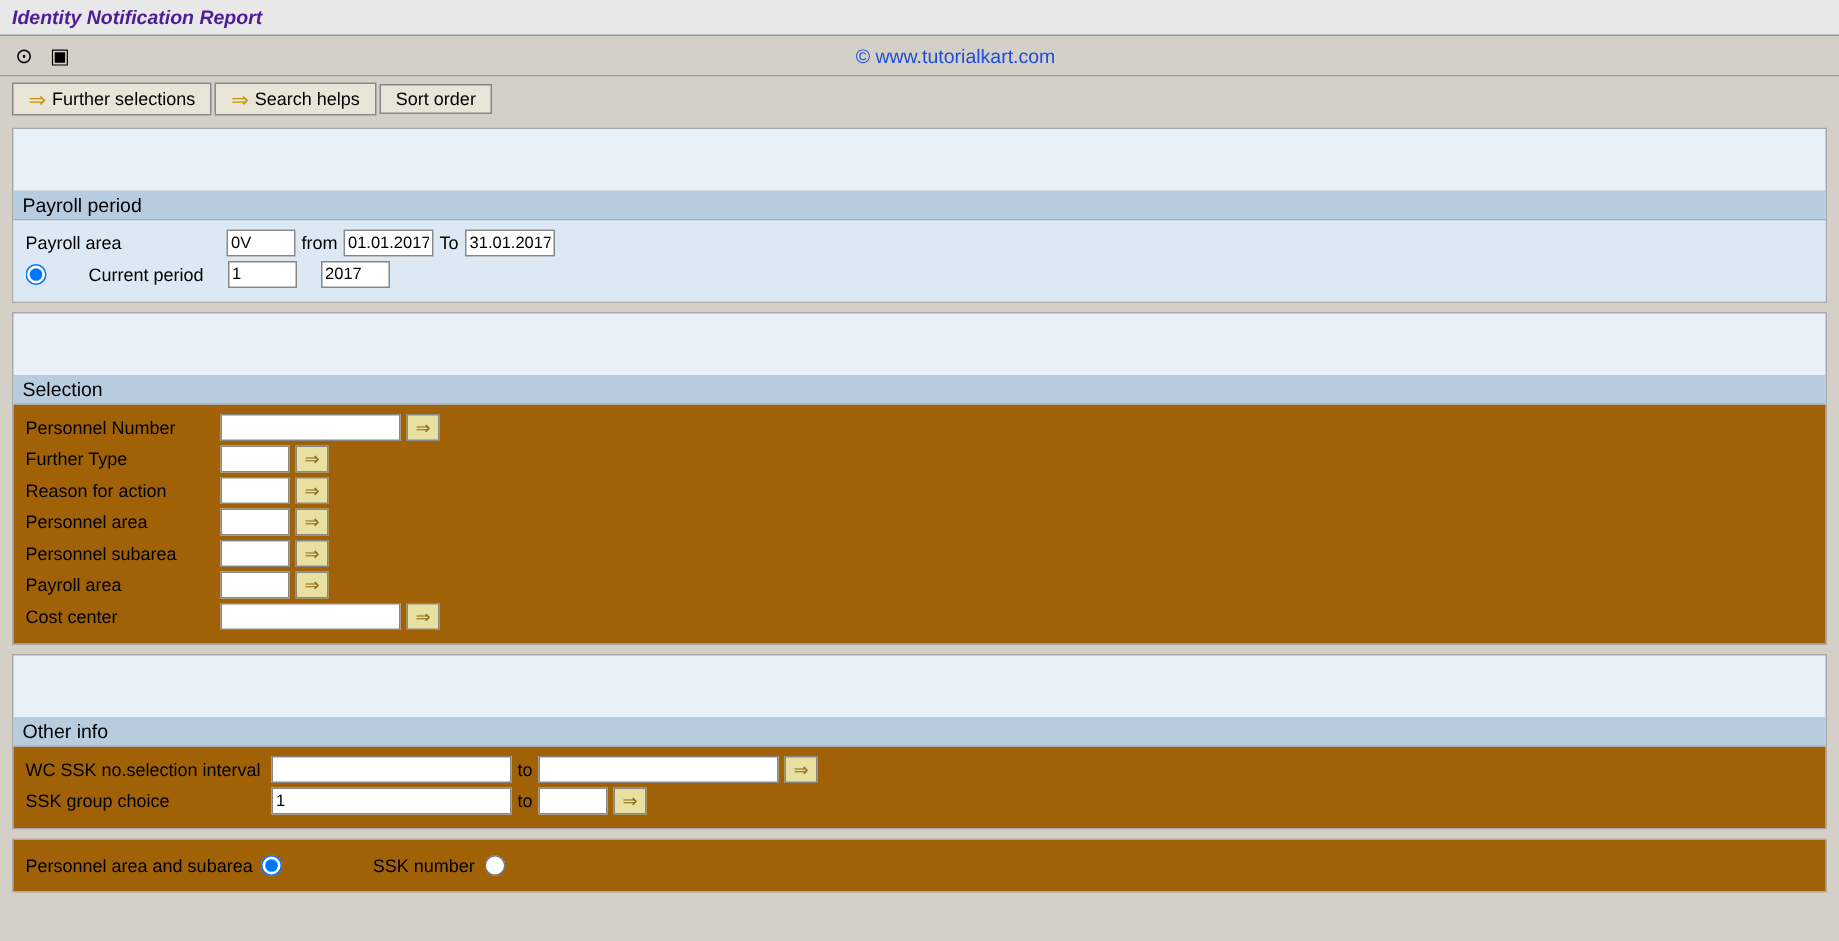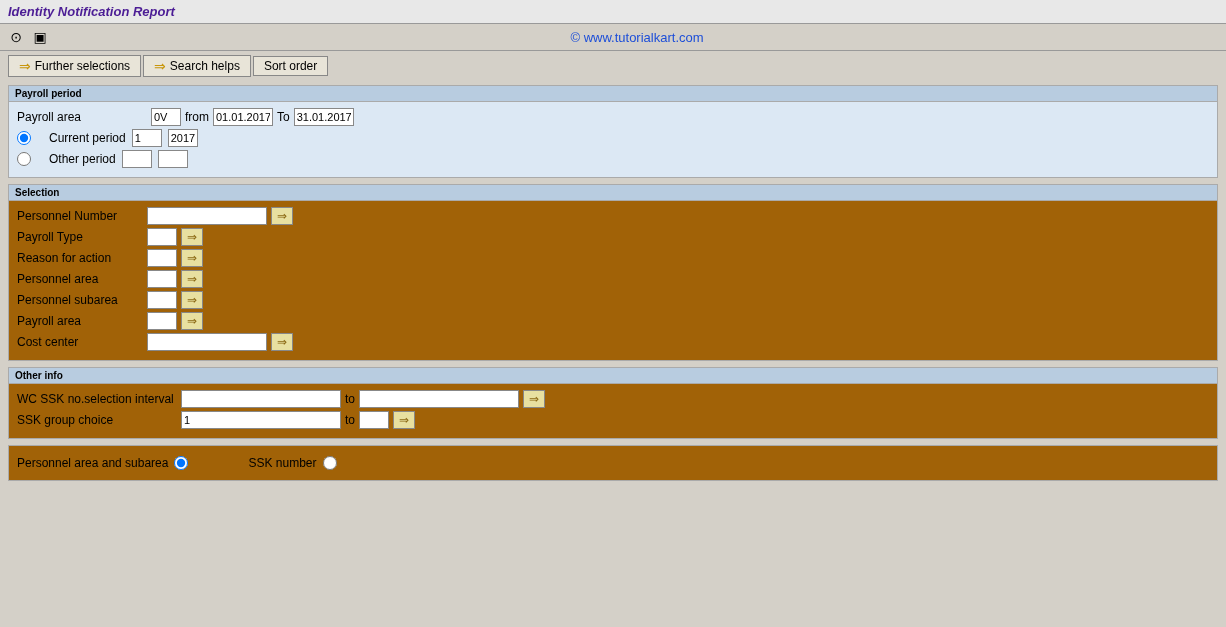--- a/index.html
+++ b/index.html
@@ -78,23 +78,24 @@
 
     
     .section {
       border: 1px solid #aaa;
       background: #e8f0f8;
       margin-bottom: 6px;
     }
     .section-title {
       background: #b8cce0;
       padding: 2px 6px;
-      font-weight: bold;
-      font-size: 10px;
+      font-weight: normal;
+      font-size: 13px;
       border-bottom: 1px solid #aaa;
+      margin-top: 41px;
     }
     .section-body {
       padding: 6px 8px;
       background: #a16207;
     }
 
     
     .form-row {
       display: flex;
       align-items: center;
@@ -105,21 +106,21 @@
       min-width: 130px;
       font-size: 12px;
     }
     .form-input {
       border: 1px solid #888;
       background: #fff;
       height: 18px;
       font-size: 11px;
       padding: 1px 2px;
     }
-    .input-sm { width: 30px; }
+    .input-sm { width: 46px; }
     .input-md { width: 60px; }
     .input-lg { width: 120px; }
     .input-xl { width: 160px; }
 
     .arrow-btn {
       width: 22px;
       height: 18px;
       background: #e8e0a0;
       border: 1px solid #888;
       cursor: pointer;
@@ -132,21 +133,21 @@
     .arrow-btn::after {
       content: '⇒';
       font-size: 12px;
       color: #8b6914;
     }
 
     .radio-row {
       display: flex;
       align-items: center;
       margin-bottom: 3px;
-      gap: 6px;
+      gap: 16px;
     }
     .radio-label-indent {
       margin-left: 12px;
       font-size: 12px;
     }
 
     .inline-text {
       font-size: 12px;
     }
 
@@ -250,42 +251,36 @@
         <input class="form-input input-md" type="text" value="31.01.2017" style="">
       </div>
 
       <div class="radio-row">
         <input type="radio" name="period" checked="" style="">
         <span class="radio-label-indent">Current period</span>
         <input class="form-input input-sm" type="text" value="1" style="">
         <input class="form-input input-sm" type="text" value="2017" style="">
       </div>
 
-      <div class="radio-row">
-        <input type="radio" name="period" style="">
-        <span class="radio-label-indent">Other period</span>
-        <input class="form-input input-sm" type="text" style="">
-        <input class="form-input input-sm" type="text" style="">
-      </div>
     </div>
   </div>
 
   <div class="section">
     <div class="section-title">Selection</div>
     <div class="section-body">
 
       <div class="selection-row">
         <span class="sel-label">Personnel Number</span>
         <input class="form-input input-lg" type="text" style="">
         <span style="width:4px"></span>
         <button class="arrow-btn"></button>
       </div>
 
       <div class="selection-row">
-        <span class="sel-label">Payroll Type</span>
+        <span class="sel-label">Further Type</span>
         <input class="form-input input-sm" type="text" style="">
         <span style="width:4px"></span>
         <button class="arrow-btn"></button>
       </div>
 
       <div class="selection-row">
         <span class="sel-label">Reason for action</span>
         <input class="form-input input-sm" type="text" style="">
         <span style="width:4px"></span>
         <button class="arrow-btn"></button>

